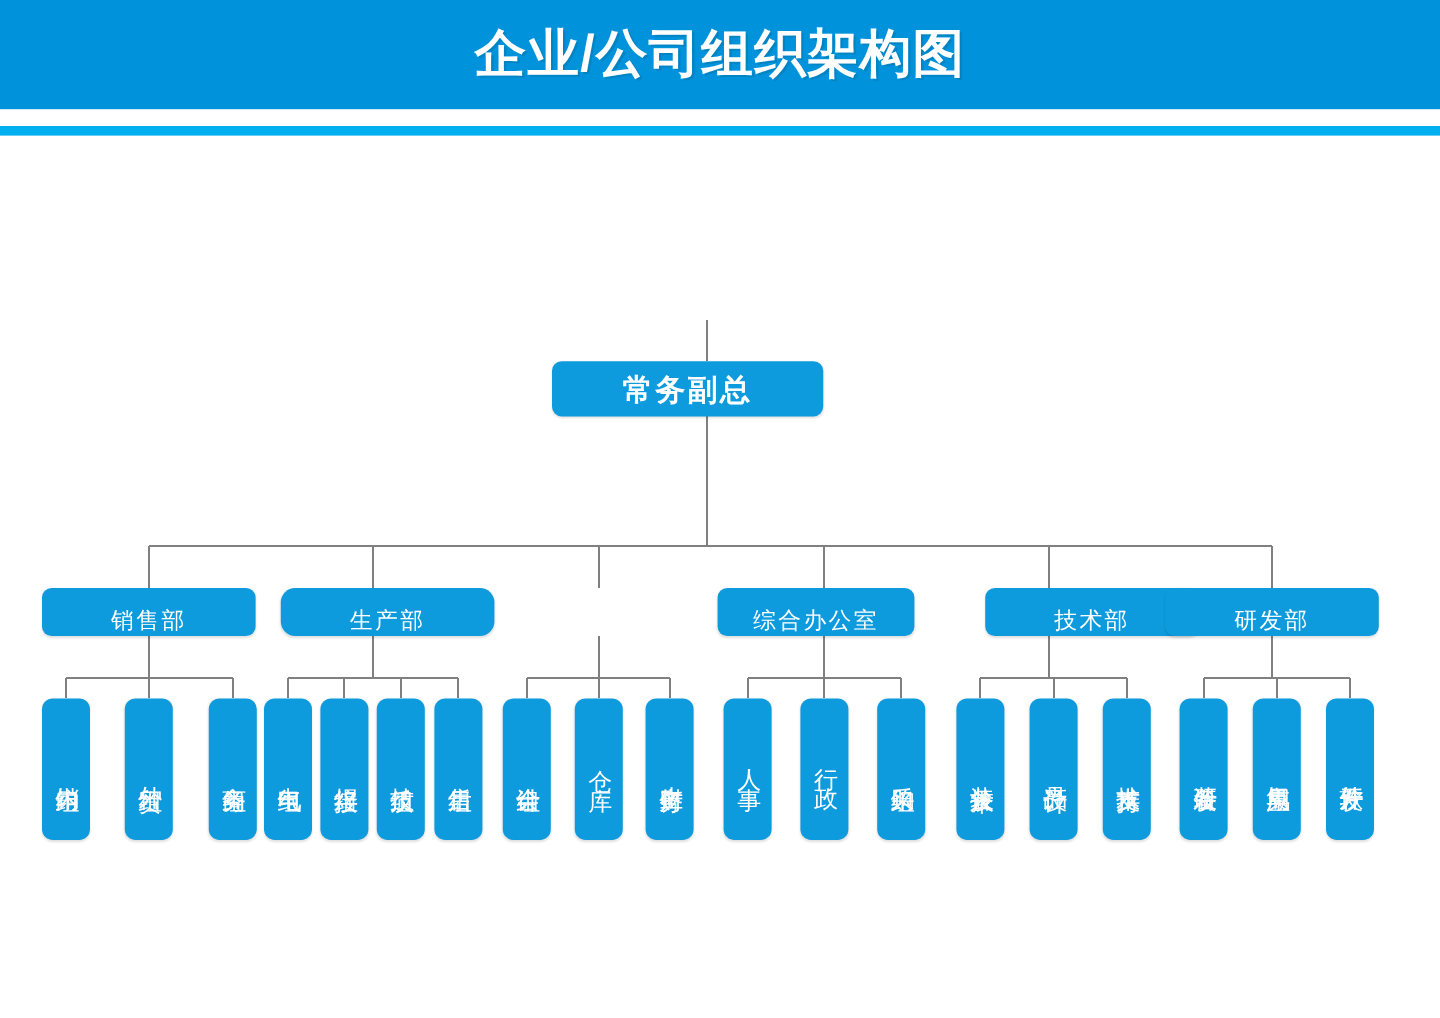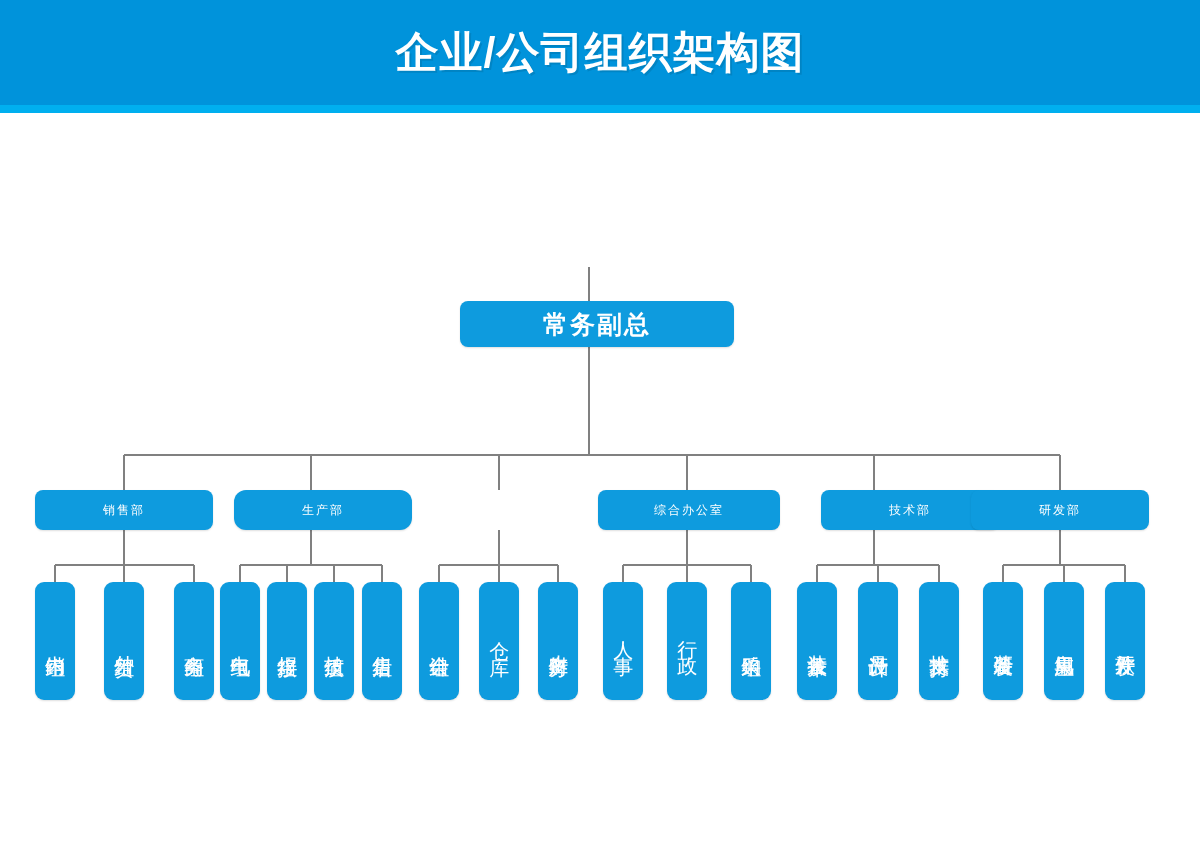--- a/index.html
+++ b/index.html
@@ -14,21 +14,21 @@
     overflow: hidden;
     position: relative;
   }
 
   
   .banner {
     position: absolute;
     left: 0;
     top: 0;
     width: 1200px;
-    height: 105px;
+    height: 91px;
     background: #0093DB;
     display: flex;
     align-items: center;
     justify-content: center;
   }
   .banner-strip {
     position: absolute;
     left: 0;
     top: 105px;
     width: 1200px;
@@ -79,23 +79,24 @@
   }
   .node.top {
     height: 46px;
     font-size: 25px;
     font-weight: bold;
     letter-spacing: 2px;
     border-radius: 8px;
   }
   .node.dept {
     height: 40px;
-    font-size: 12px;
+    font-size: 19px;
     letter-spacing: 2px;
     border-radius: 8px;
+    align-items: flex-end;
   }
   .node.leaf {
     width: 40px;
     font-size: 20px;
     border-radius: 9px;
     writing-mode: vertical-rl;
     text-orientation: upright;
     line-height: 1.08;
     letter-spacing: 1px;
     padding: 4px 0;
@@ -166,34 +167,34 @@
 
       <path d="M 1060 417 L 1060 452"></path>
       <path d="M 1003 452 L 1125 452"></path>
       <path d="M 1003 452 L 1003 469"></path>
       <path d="M 1064 452 L 1064 469"></path>
       <path d="M 1125 452 L 1125 469"></path>
     </g>
   </svg>
 
 
-  <div class="node top" style="left:460px; top:188px; width:274px;">
+  <div class="node top" style="left:460px; top:188px; width:226px;">
     <span class="node-label">常务副总</span>
   </div>
 
   <div class="node dept" style="left:35px; top:377px; width:178px;">
     <span class="node-label">销售部</span>
   </div>
 
   <div class="node dept" style="left:234px; top:377px; width:178px;border-radius:12px;">
     <span class="node-label">生产部</span>
   </div>
 
 
-  <div class="node dept" style="left:598px; top:377px; width:182px;">
+  <div class="node dept" style="left:598px; top:377px; width:164px;">
     <span class="node-label">综合办公室</span>
   </div>
 
   <div class="node dept" style="left:785px; top:377px; width:178px;margin-left:36px;">
     <span class="node-label">技术部</span>
   </div>
 
   <div class="node dept" style="left:971px; top:377px; width:178px;">
     <span class="node-label">研发部</span>
   </div>

